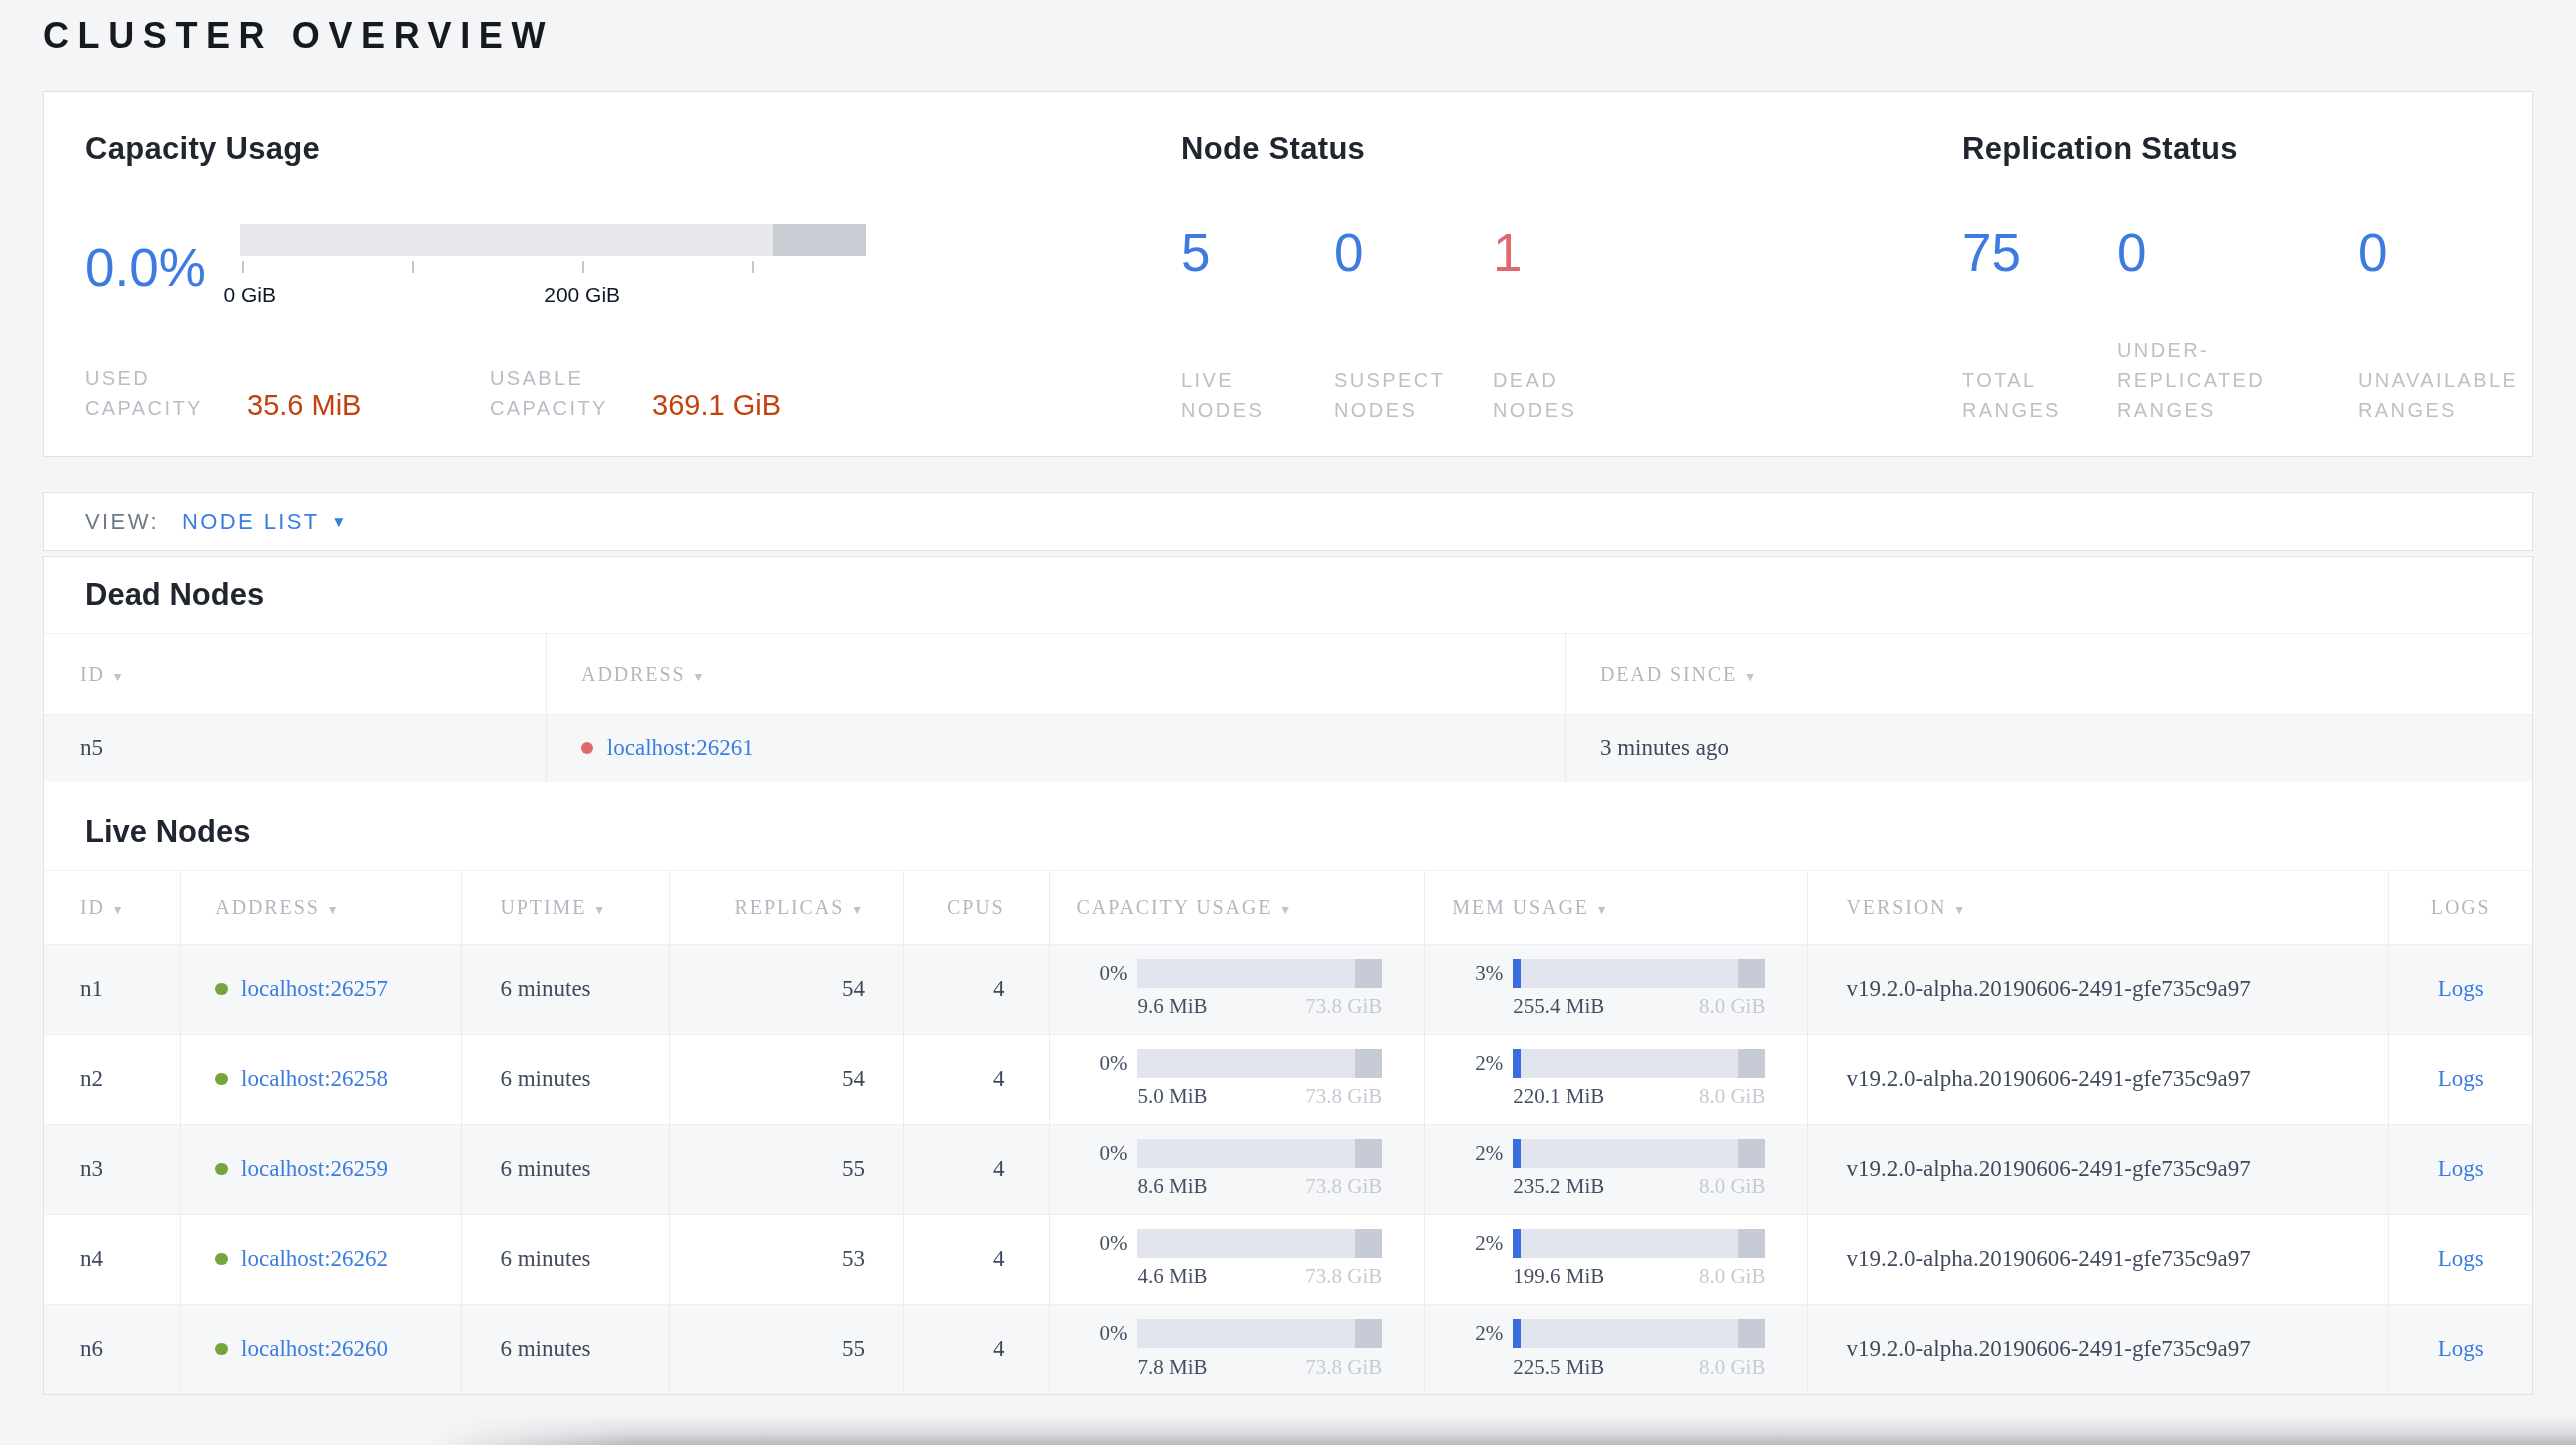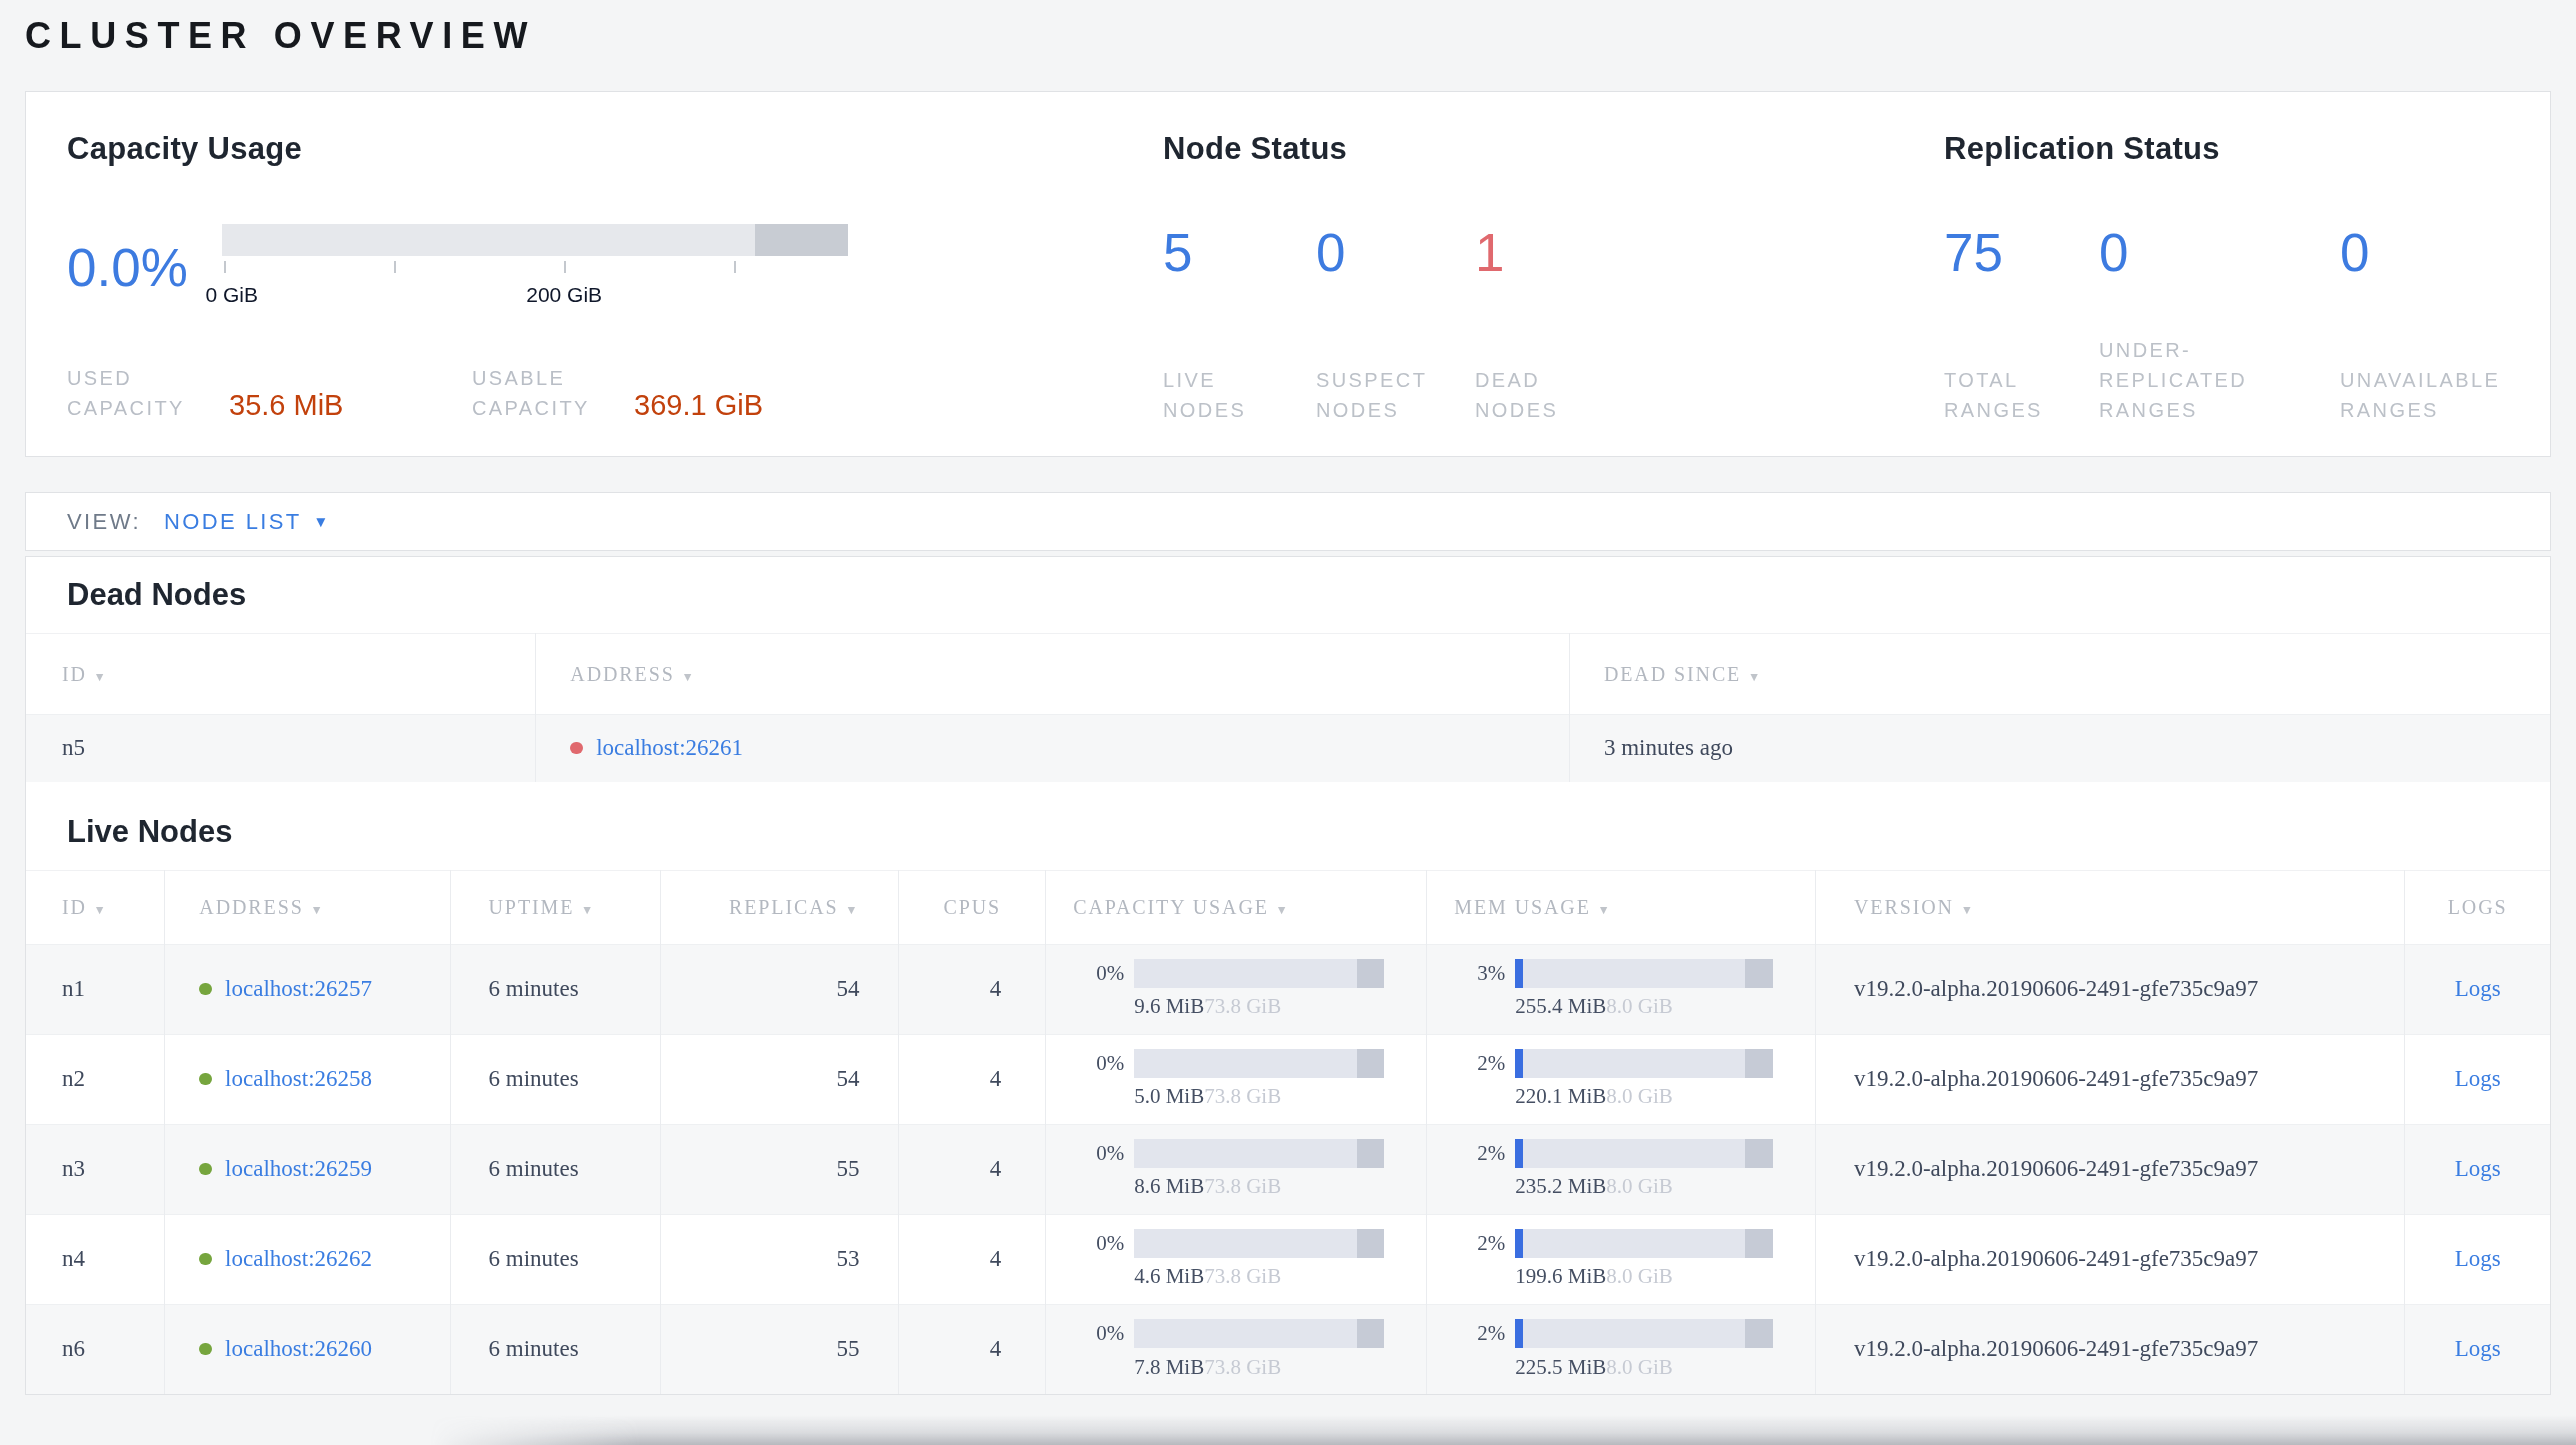--- a/index.html
+++ b/index.html
@@ -4,21 +4,21 @@
 <style>
   * { margin:0; padding:0; box-sizing:border-box; }
   html,body { width:2576px; height:1446px; }
   body {
     font-family:"Liberation Sans", sans-serif;
     background:#f4f5f6;
     position:relative;
     overflow:hidden;
     color:#3f495c;
   }
-  .page { padding:0 25px; }
+  .page { padding:0 43px; }
 
   
   .page-title {
     margin-top:15.3px;
     font-size:36px; font-weight:700; letter-spacing:8.6px;
     color:#16191e;
   }
 
   
   .summary-card {
@@ -108,21 +108,21 @@
   .dot.green { background:#76a53e; }
   .dot.red { background:#e0696e; }
 
   
   .usage { padding:0 42px 0 25px; }
   .usage-top { display:flex; align-items:center; }
   .u-pct { width:53px; text-align:right; font-size:21px; color:#454f63; margin-right:9.5px; flex:none; }
   .u-bar { flex:1; height:29px; background:#e2e5ed; position:relative; }
   .u-fill { position:absolute; left:0; top:0; bottom:0; background:#3a6ee0; }
   .u-dark { position:absolute; right:0; top:0; bottom:0; width:11%; background:#c6cbd6; }
-  .usage-bottom { margin-left:63px; margin-top:6.7px; display:flex; font-size:21px; }
+  .usage-bottom { margin-left:63px; margin-top:6.7px; display:flex; justify-content:space-between; font-size:21px; }
   .u-used { color:#454f63; }
   .u-total { color:#c6cad3; }
 
   
   .bottom-shadow {
     position:absolute; bottom:0; left:430px; right:0; height:31px;
     background:linear-gradient(to bottom, rgba(110,114,126,0) 0%, rgba(110,114,126,0.18) 55%, rgba(90,94,106,0.42) 100%);
     -webkit-mask-image:linear-gradient(to right, transparent 0, #000 210px);
     mask-image:linear-gradient(to right, transparent 0, #000 210px);
     pointer-events:none;

